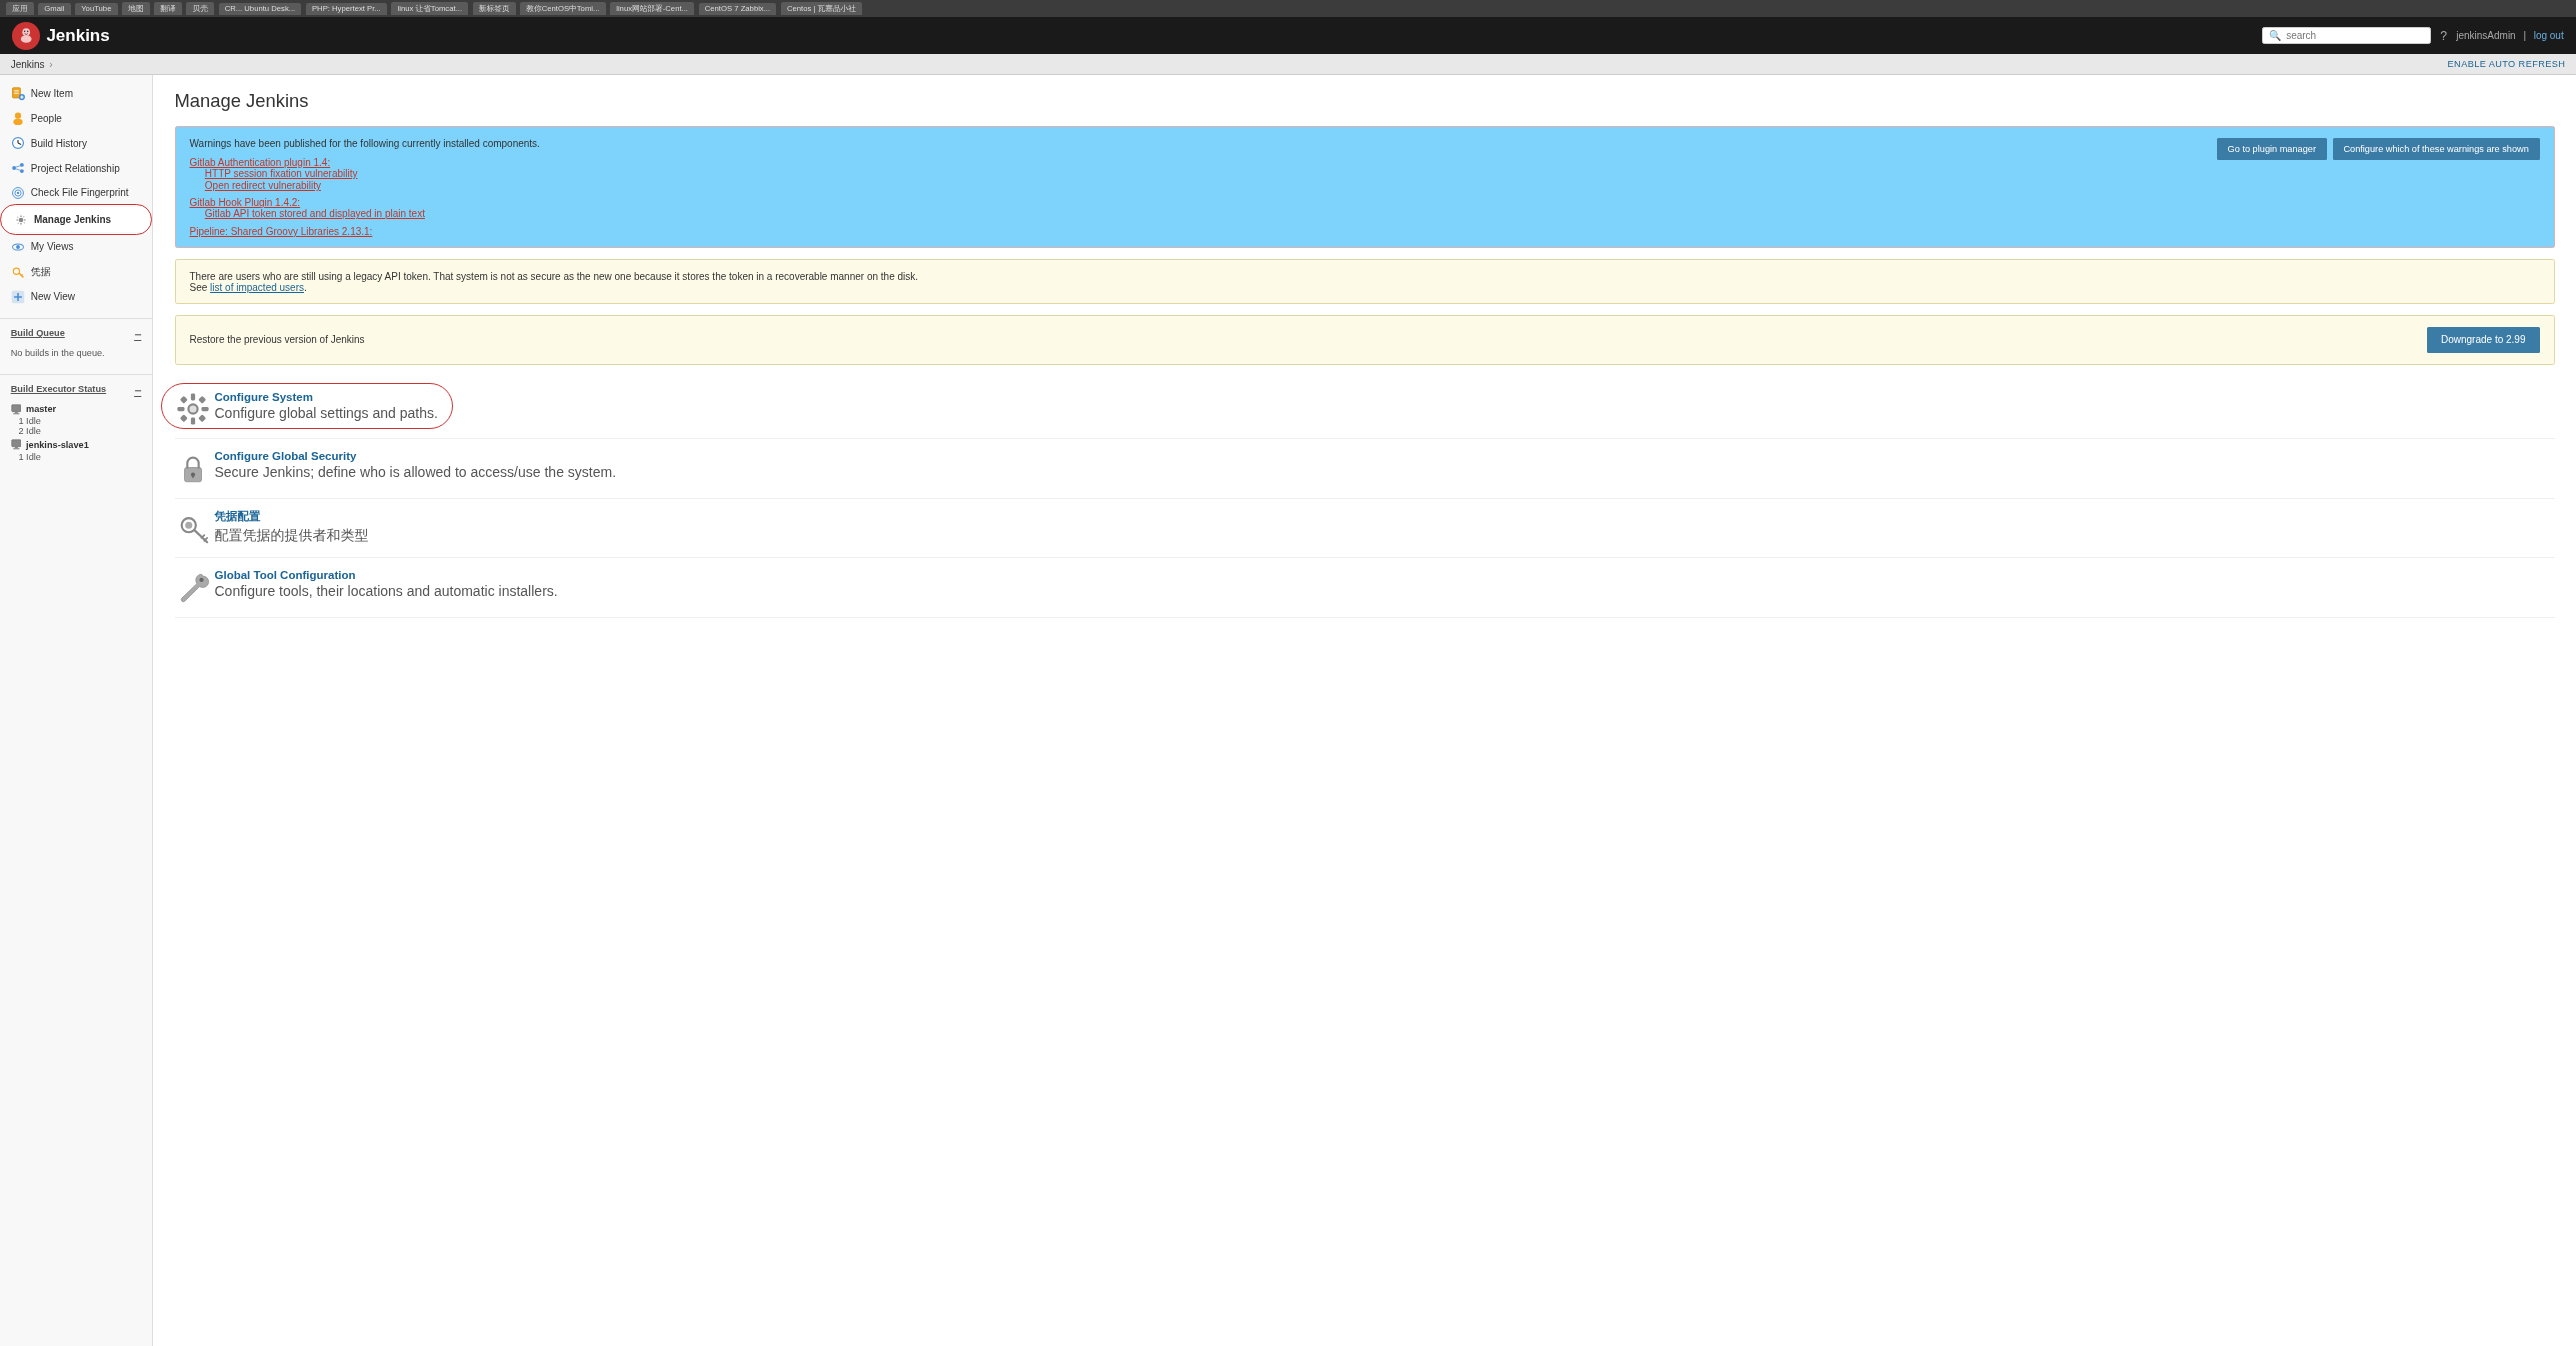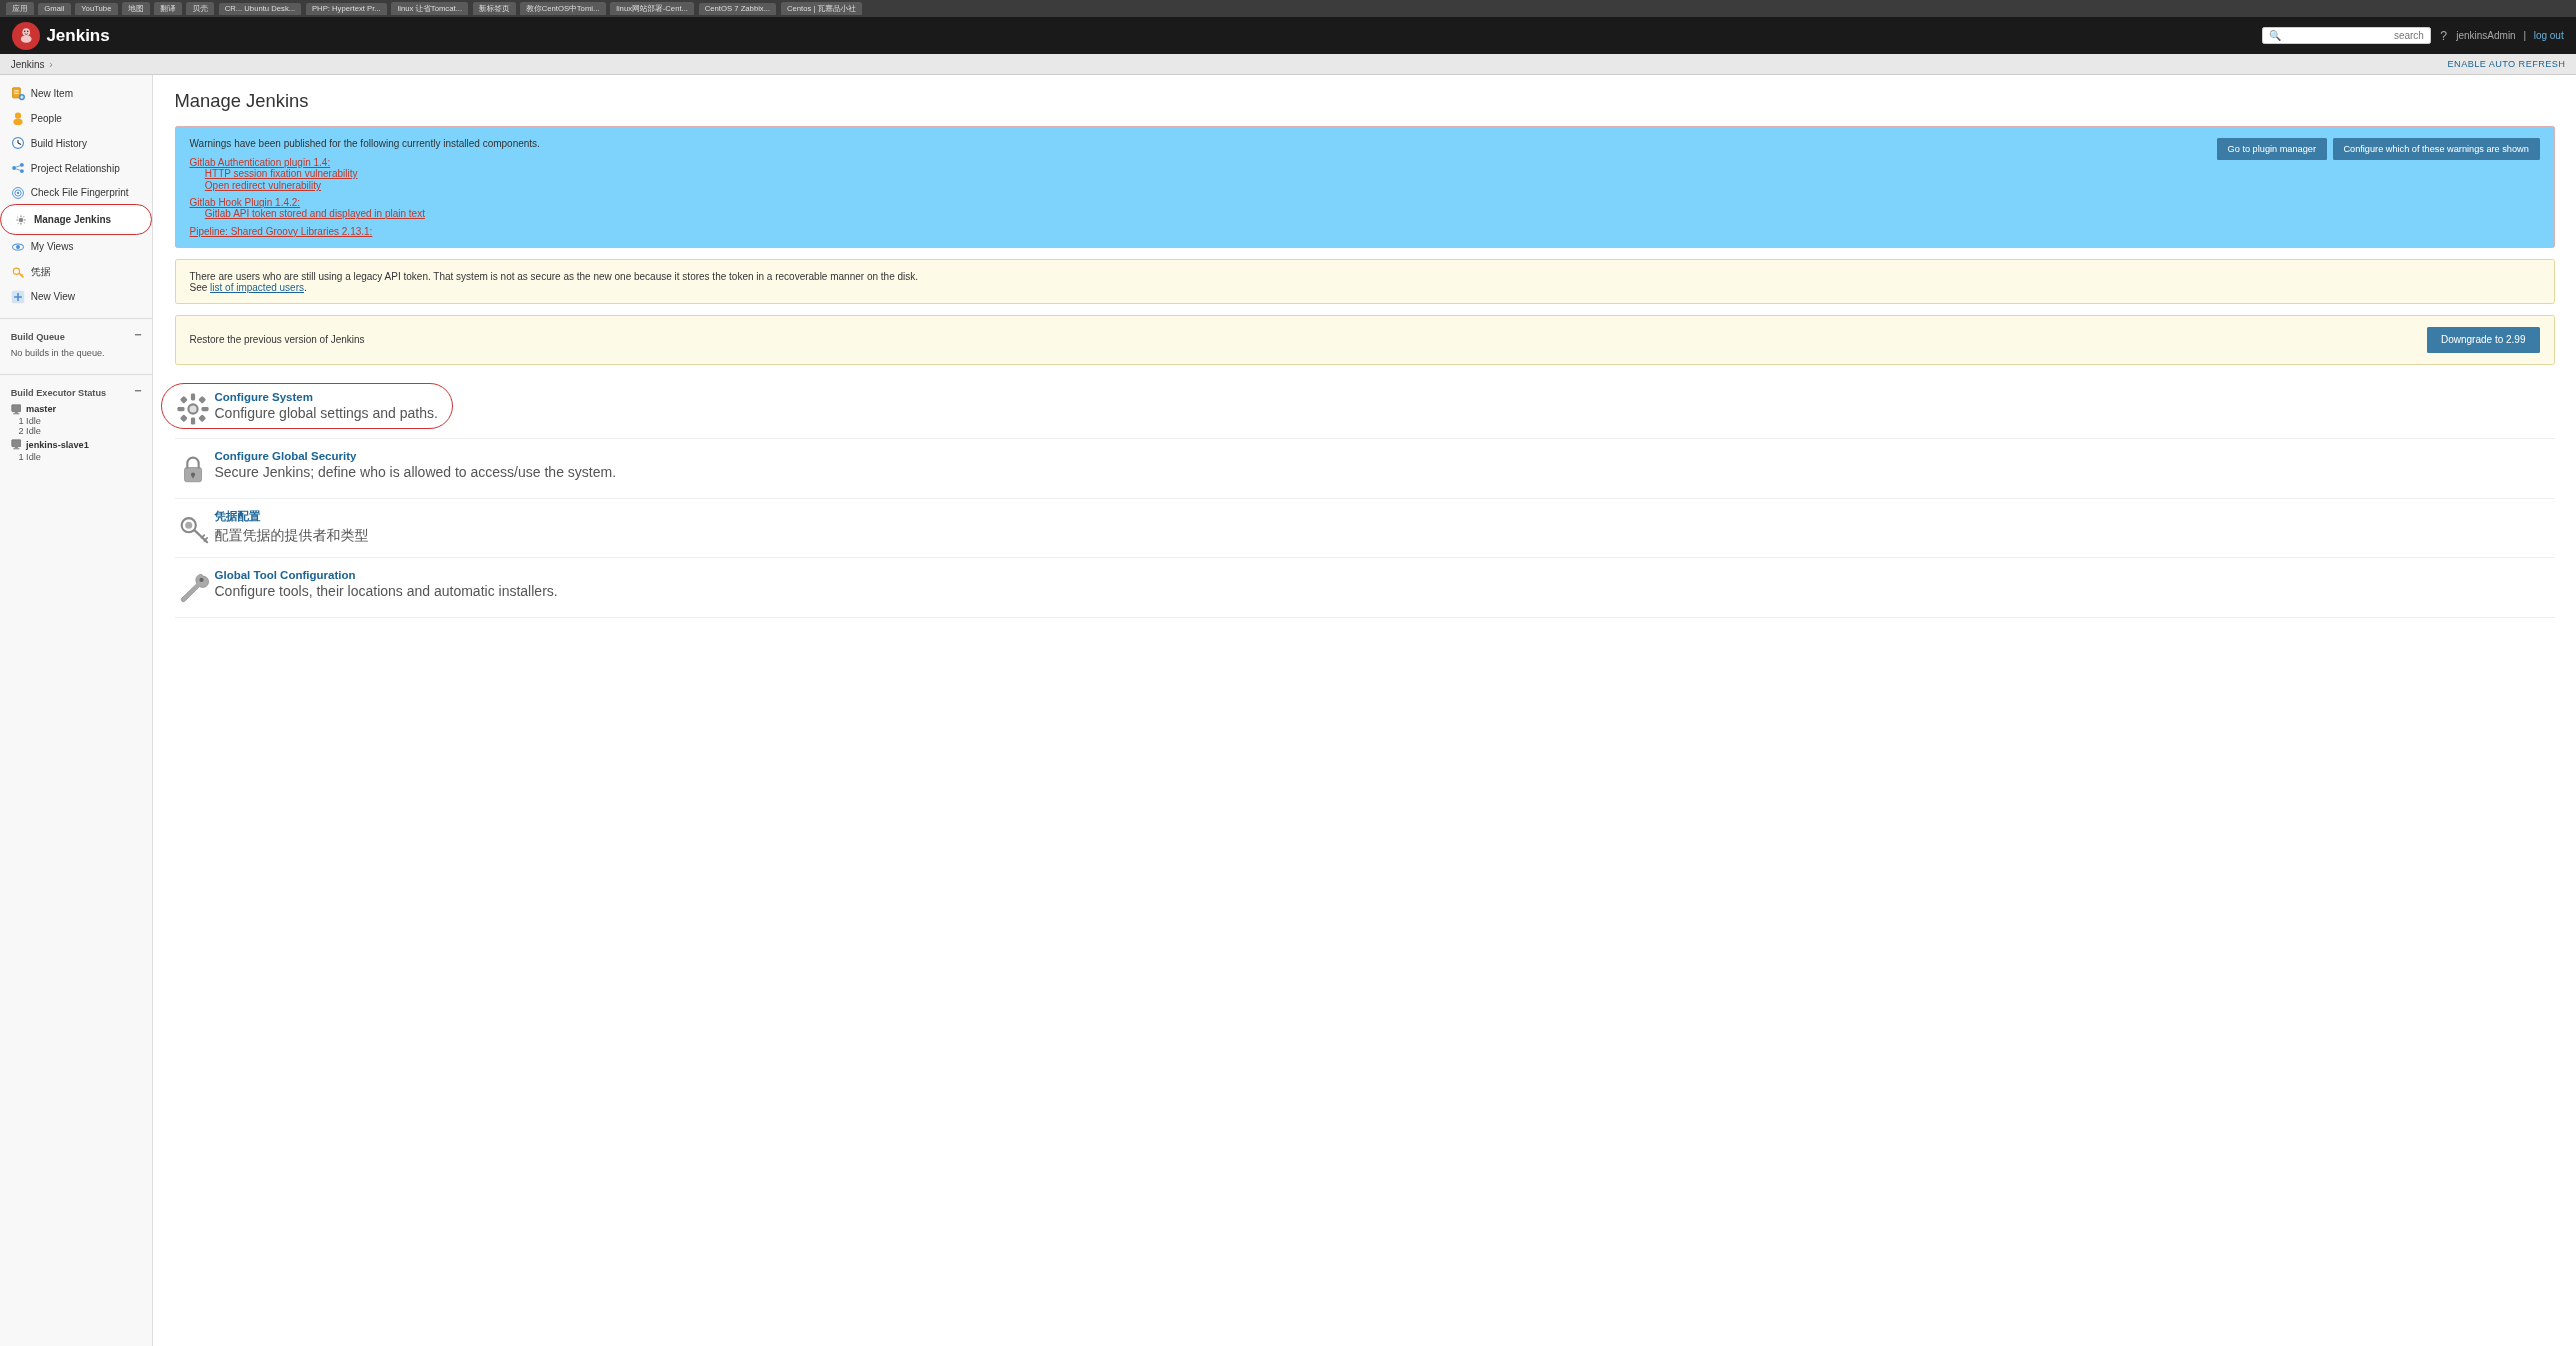--- a/index.html
+++ b/index.html
@@ -67,21 +67,20 @@
       padding: 2.3px 6.1px;
       gap: 4.6px;
       width: 169px;
     }
     .header-search input {
       border: none;
       outline: none;
       font-size: 10px;
       width: 100%;
       background: transparent;
-      text-align: right;
     }
     .header-help {
       color: #aaa;
       font-size: 12.3px;
       cursor: pointer;
     }
     .header-user {
       color: #aaa;
       font-size: 10px;
       display: flex;
@@ -152,26 +151,27 @@
     }
 
     
     .sidebar-section {
       margin-top: 9.2px;
       border-top: 0.8px solid #ddd;
       padding-top: 6.1px;
     }
     .sidebar-section-header {
       display: flex;
-      align-items: flex-end;
+      align-items: flex-start;
       justify-content: space-between;
       padding: 3.1px 10.7px;
       font-size: 9.2px;
       font-weight: bold;
       color: #555;
+      text-decoration: underline;
     }
     .section-minus {
       cursor: pointer;
       color: #777;
       font-size: 12.3px;
     }
     .section-content {
       padding: 3.1px 10.7px 6.1px;
       font-size: 9.2px;
       color: #555;

